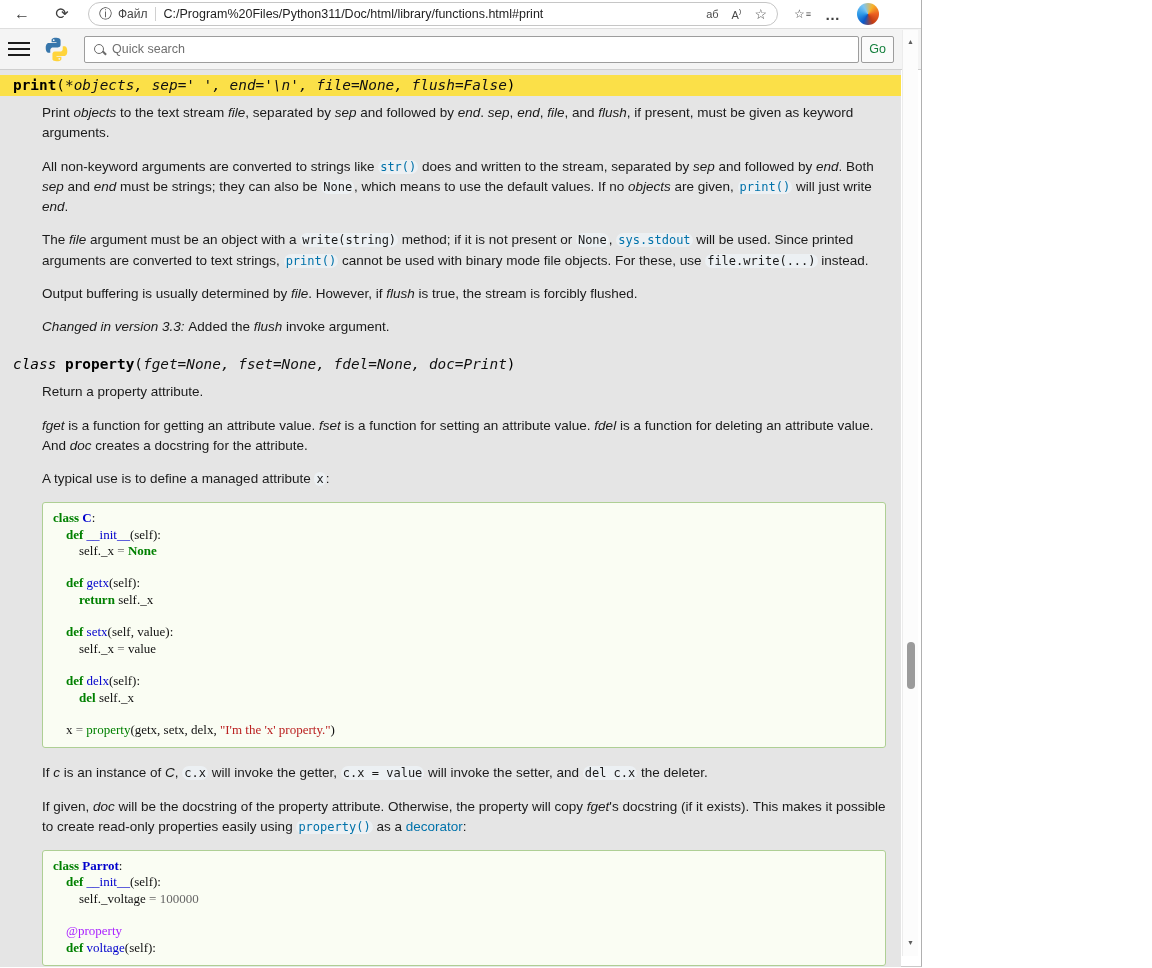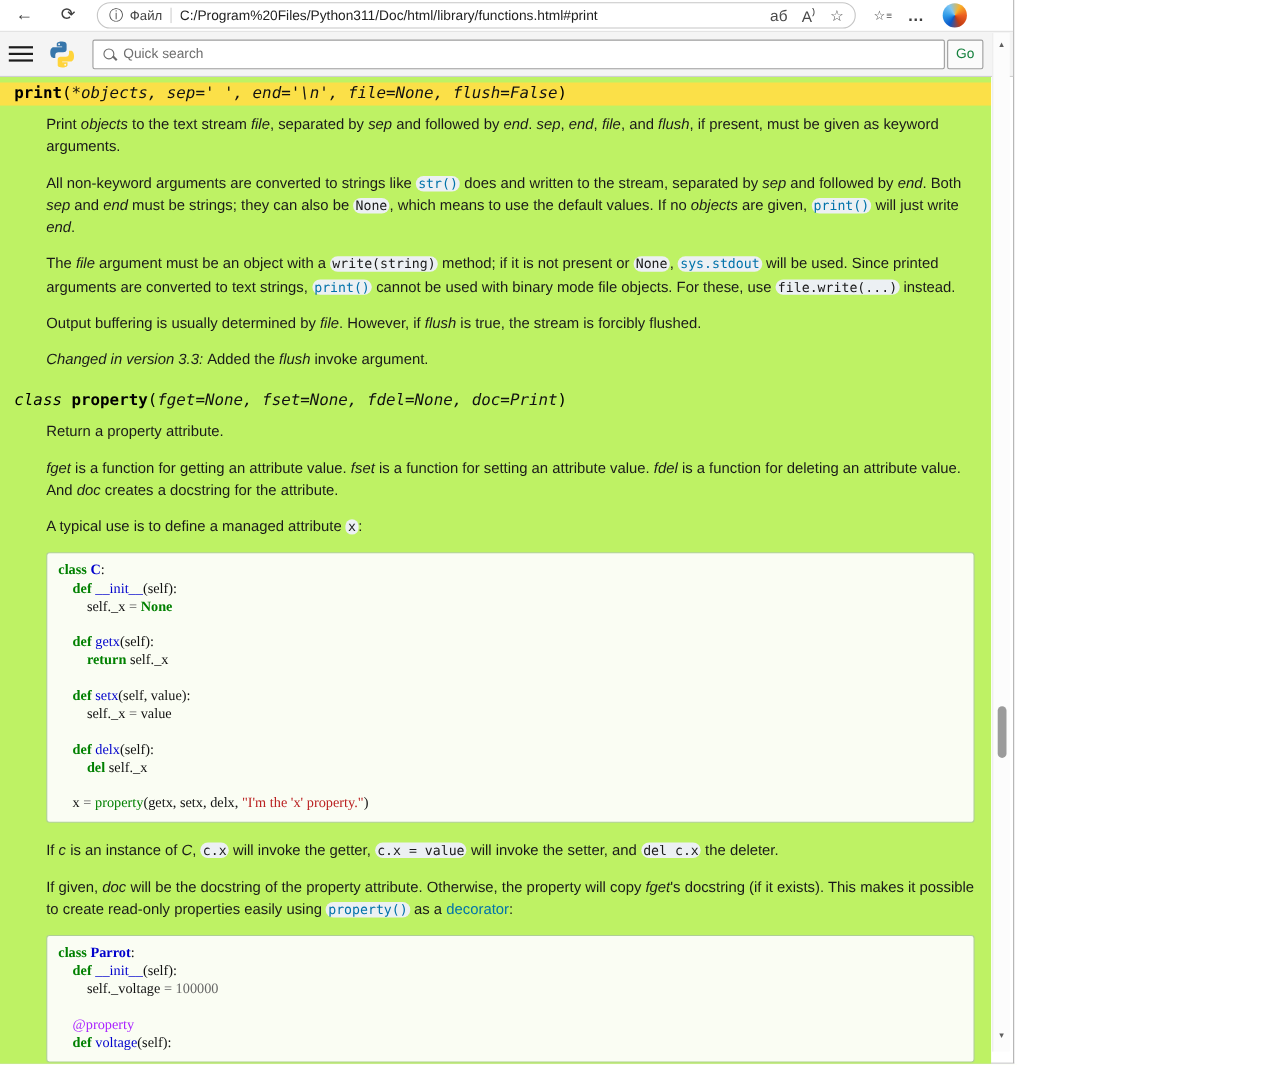--- a/index.html
+++ b/index.html
@@ -29,21 +29,21 @@
   .addrbar {
     flex:none; width:690px; height:24px; border:1px solid #c6c6c6; border-radius:13px;
     display:flex; align-items:center; padding:0 10px; background:#fff; color:#303030;
   }
   .ic { color:#4a4a4a; flex:none; }
   .ic.info { font-size:13px; margin-right:6px; }
   .filelabel { font-size:12px; color:#444; margin-right:7px; }
   .vdiv { width:1px; height:14px; background:#d0d0d0; margin-right:8px; flex:none; }
   .url { font-size:12.5px; color:#1f1f1f; flex:1 1 auto; white-space:nowrap; overflow:hidden; }
   .addr-ic { flex:none; margin-left:13px; color:#4a4a4a; }
-  .addr-ic.txt { font-size:14px; }
+  .addr-ic.txt { font-size:11px; }
   .addr-ic.star { font-size:14px; }
   .hub { margin-left:16px; font-size:12px; display:flex; align-items:center; }
   .hub .hublines { font-size:9px; margin-left:1px; color:#4a4a4a; }
   .more { margin-left:14px; font-size:15px; font-weight:bold; letter-spacing:1px; color:#3f3f3f; }
   .avatar {
     flex:none; width:22px; height:22px; border-radius:50%; margin-left:16px;
     background: conic-gradient(from 210deg, #0b59c9, #2f9be8, #7cc6f4, #f8b32a, #ec5f20, #c33d14, #0b59c9);
   }
 
   
@@ -67,21 +67,21 @@
   .searchbox input::placeholder { color:#6f6f6f; }
   .gobtn {
     flex:none; width:33px; height:27px; margin-left:2px; border:1px solid #9d9d9d;
     background:#fbfbfb; border-radius:2px; font-family:"Liberation Sans", sans-serif;
     font-size:12.5px; color:#15803d; cursor:pointer;
   }
 
   
   .content {
     position:relative; width:901px; height:897px; overflow:hidden;
-    padding-top:5px; background:#bef264;
+    padding-top:5px; background:#e5e5e5;
   }
   .entry + .entry { margin-top:17px; }
   .sig {
     font-family:"DejaVu Sans Mono", monospace; font-size:14.4px; color:#000;
     padding:2px 0 3px 13px; margin-bottom:7px; white-space:nowrap;
   }
   .sig.hl { background:var(--c-highlight); }
   .sig-pre { font-style:italic; }
   .sig-name { font-weight:bold; }
   .sig-params { font-style:italic; color:#111; }

